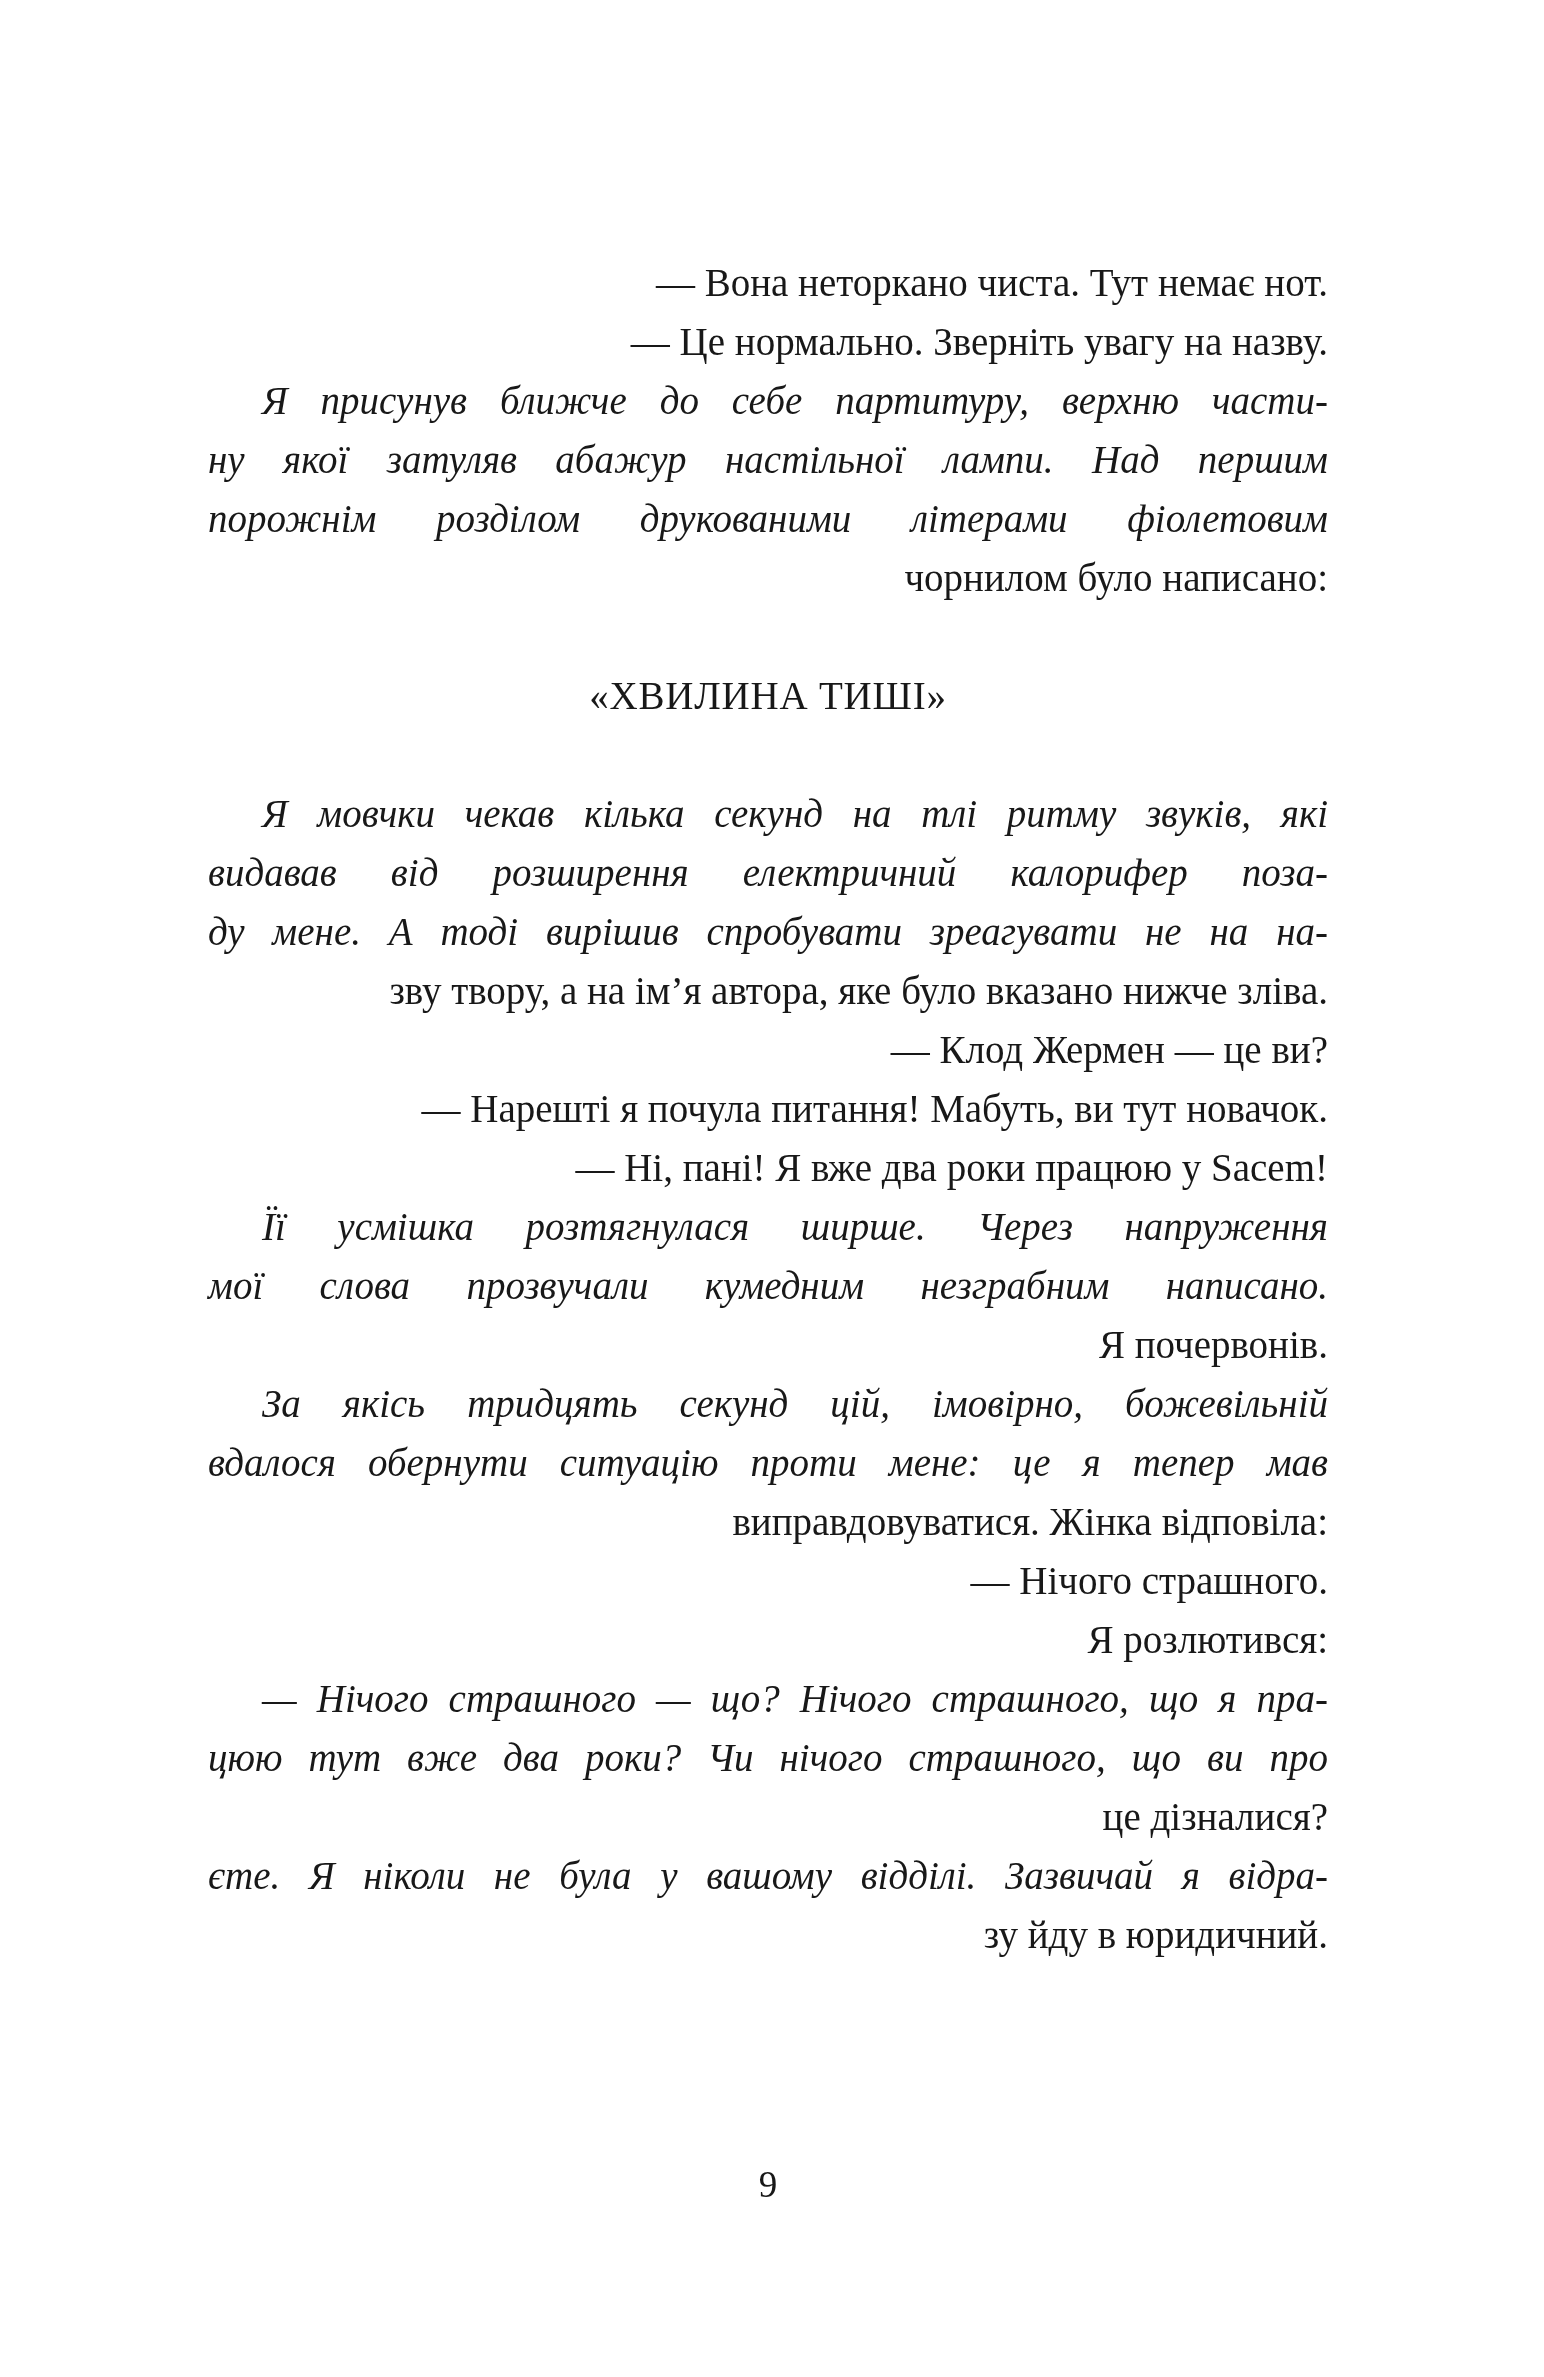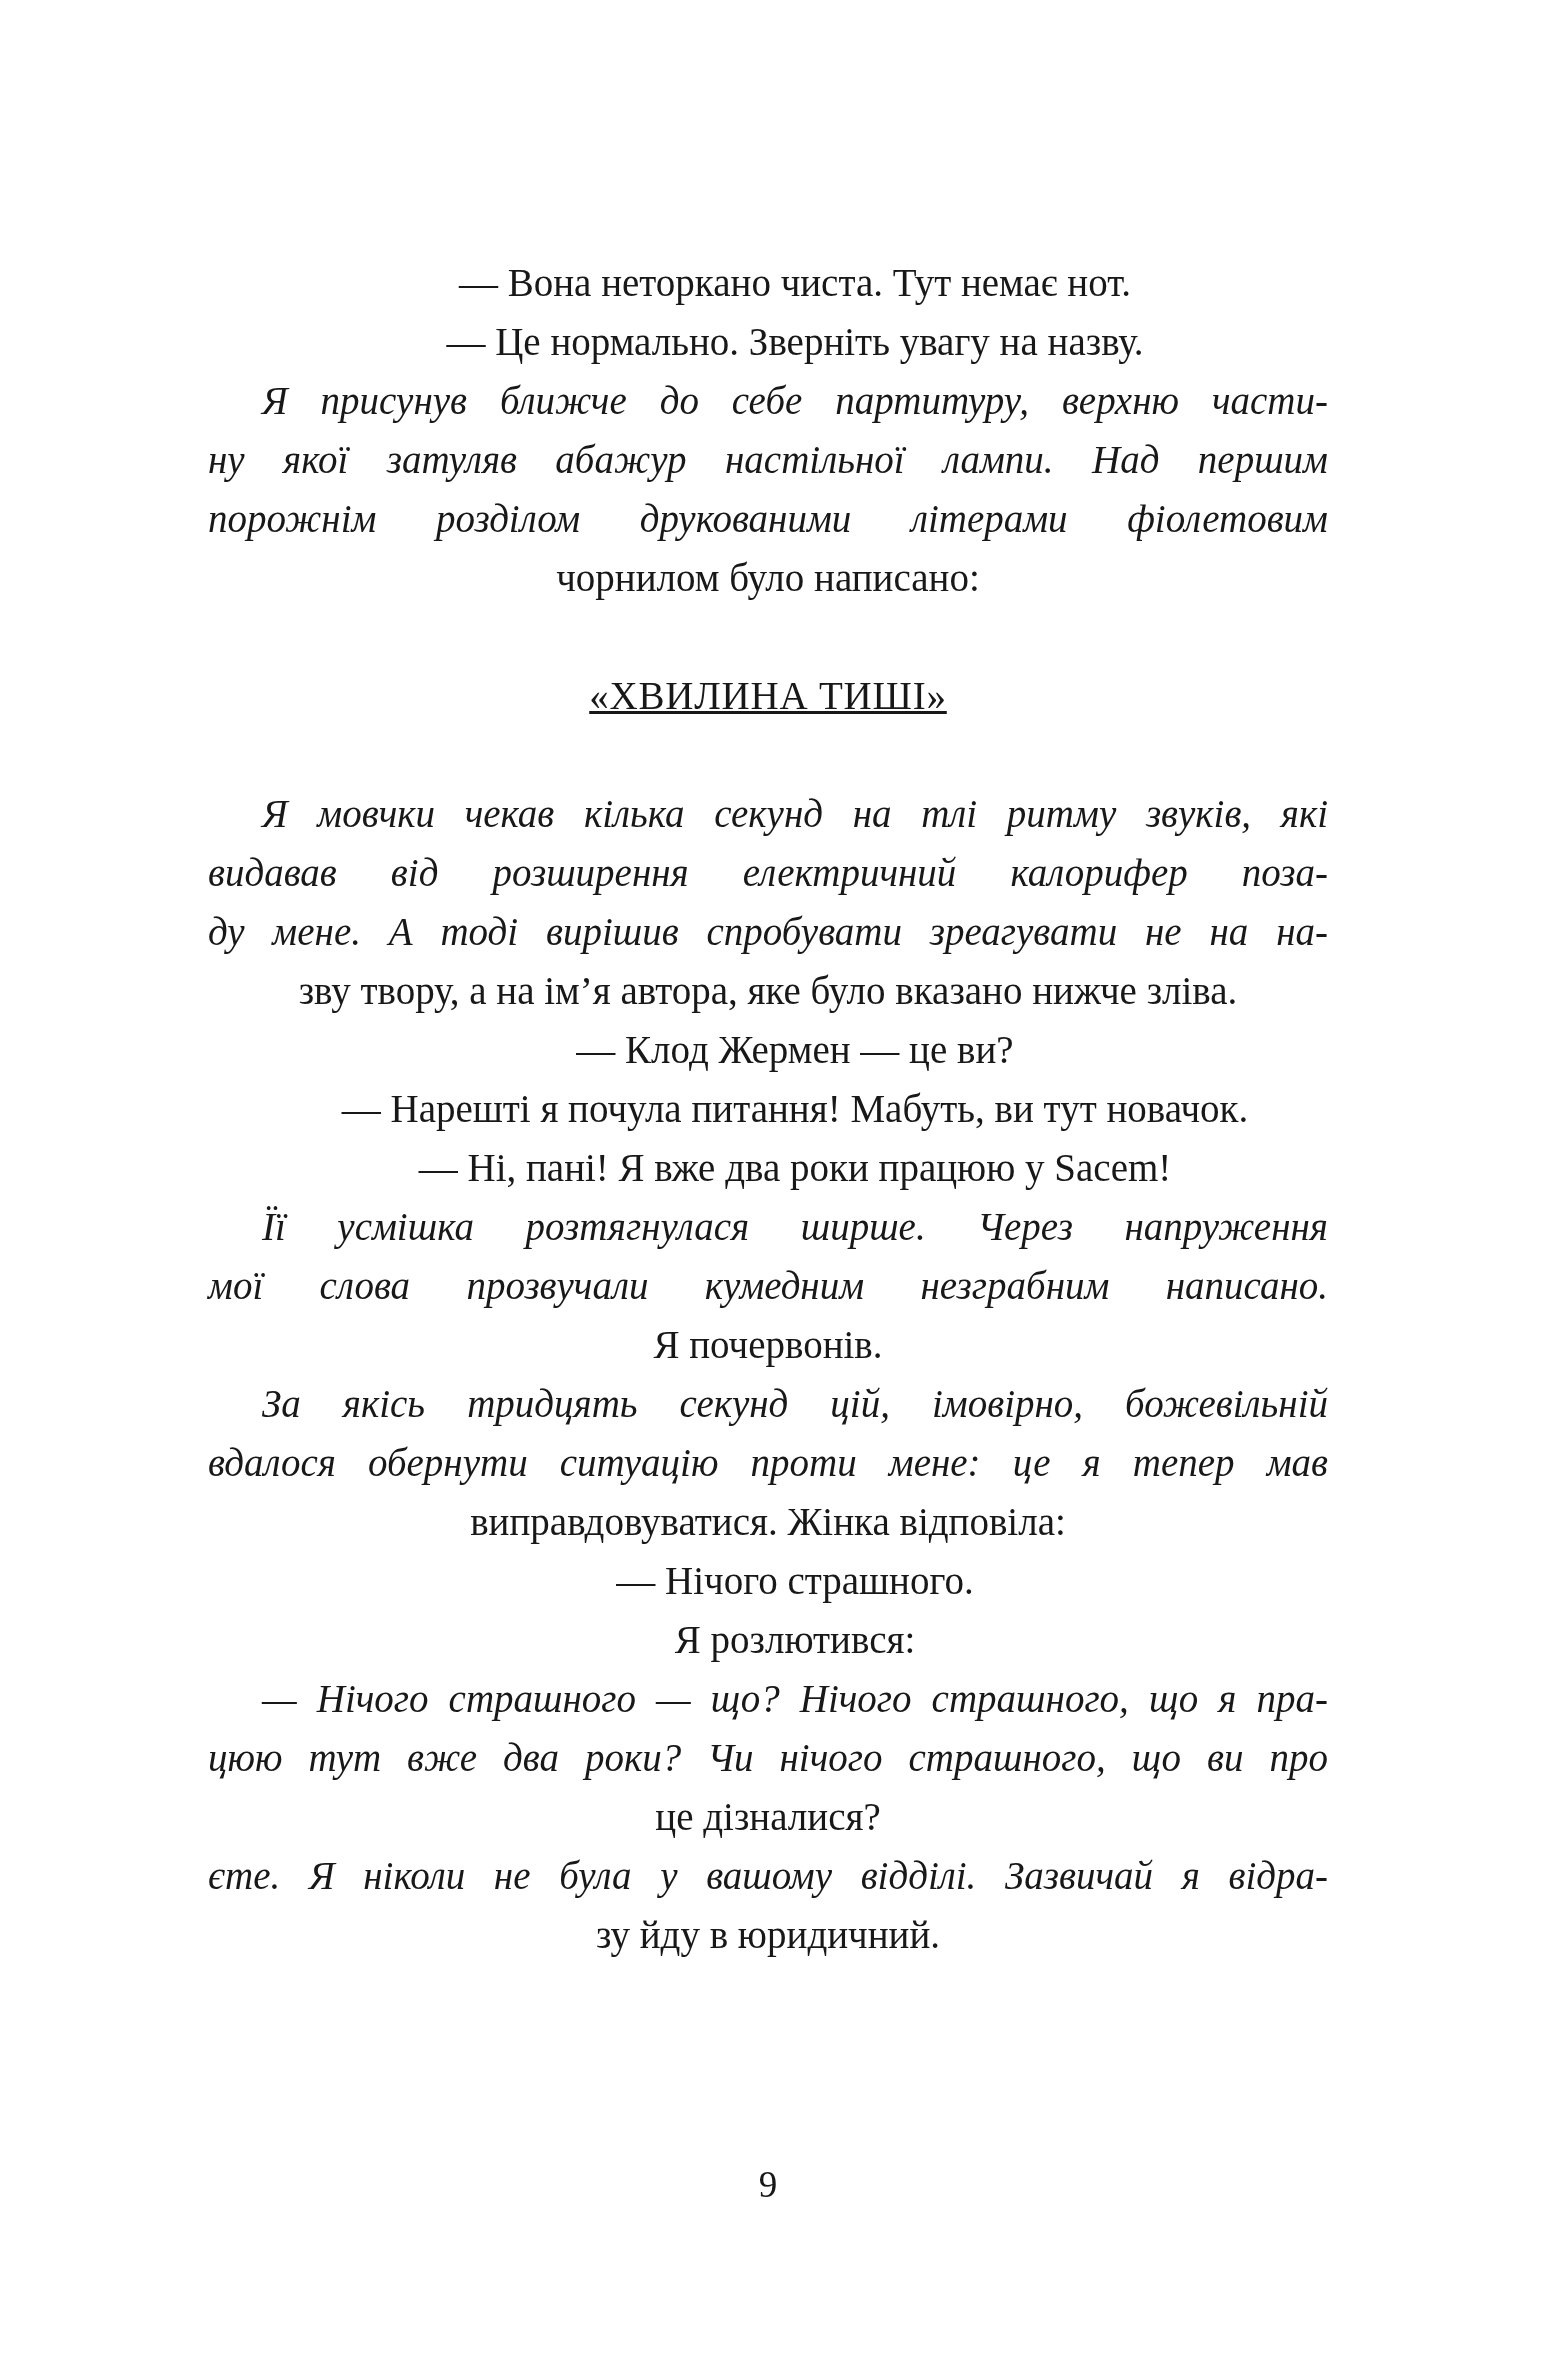--- a/index.html
+++ b/index.html
@@ -17,38 +17,37 @@
   }
   .text-block {
     position: absolute;
     left: 208px;
     top: 253px;
     width: 1120px;
     font-size: 39px;
     line-height: 59px;
   }
   .line {
-    text-align: center;
+    text-align: right;
     min-height: 59px;
   }
   .line.justify {
     text-align: justify;
     text-align-last: justify;
     font-style: italic;
   }
   .line.indent {
     text-indent: 54px;
   }
   .line.heading {
     text-align: center;
     text-align-last: center;
     text-indent: 0;
     margin: 59px 0;
     letter-spacing: 0.8px;
-    text-decoration: underline;
   }
   .page-number {
     position: absolute;
     left: 208px;
     top: 2155px;
     width: 1120px;
     font-size: 37px;
     line-height: 59px;
     text-align: center;
   }

